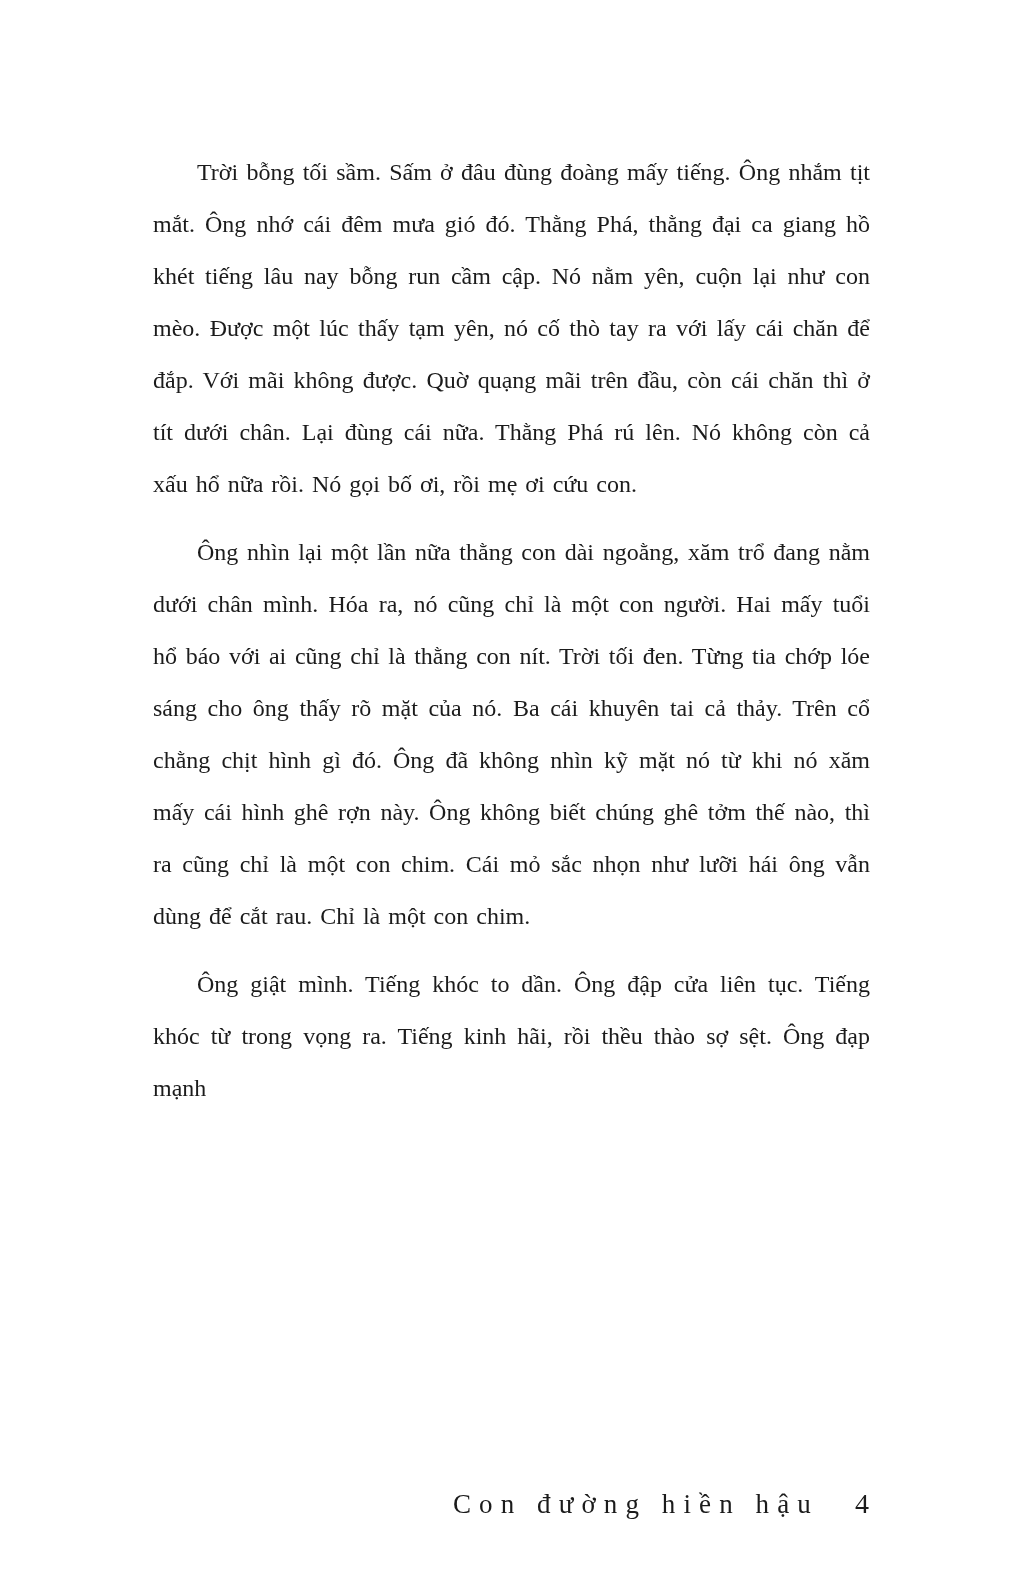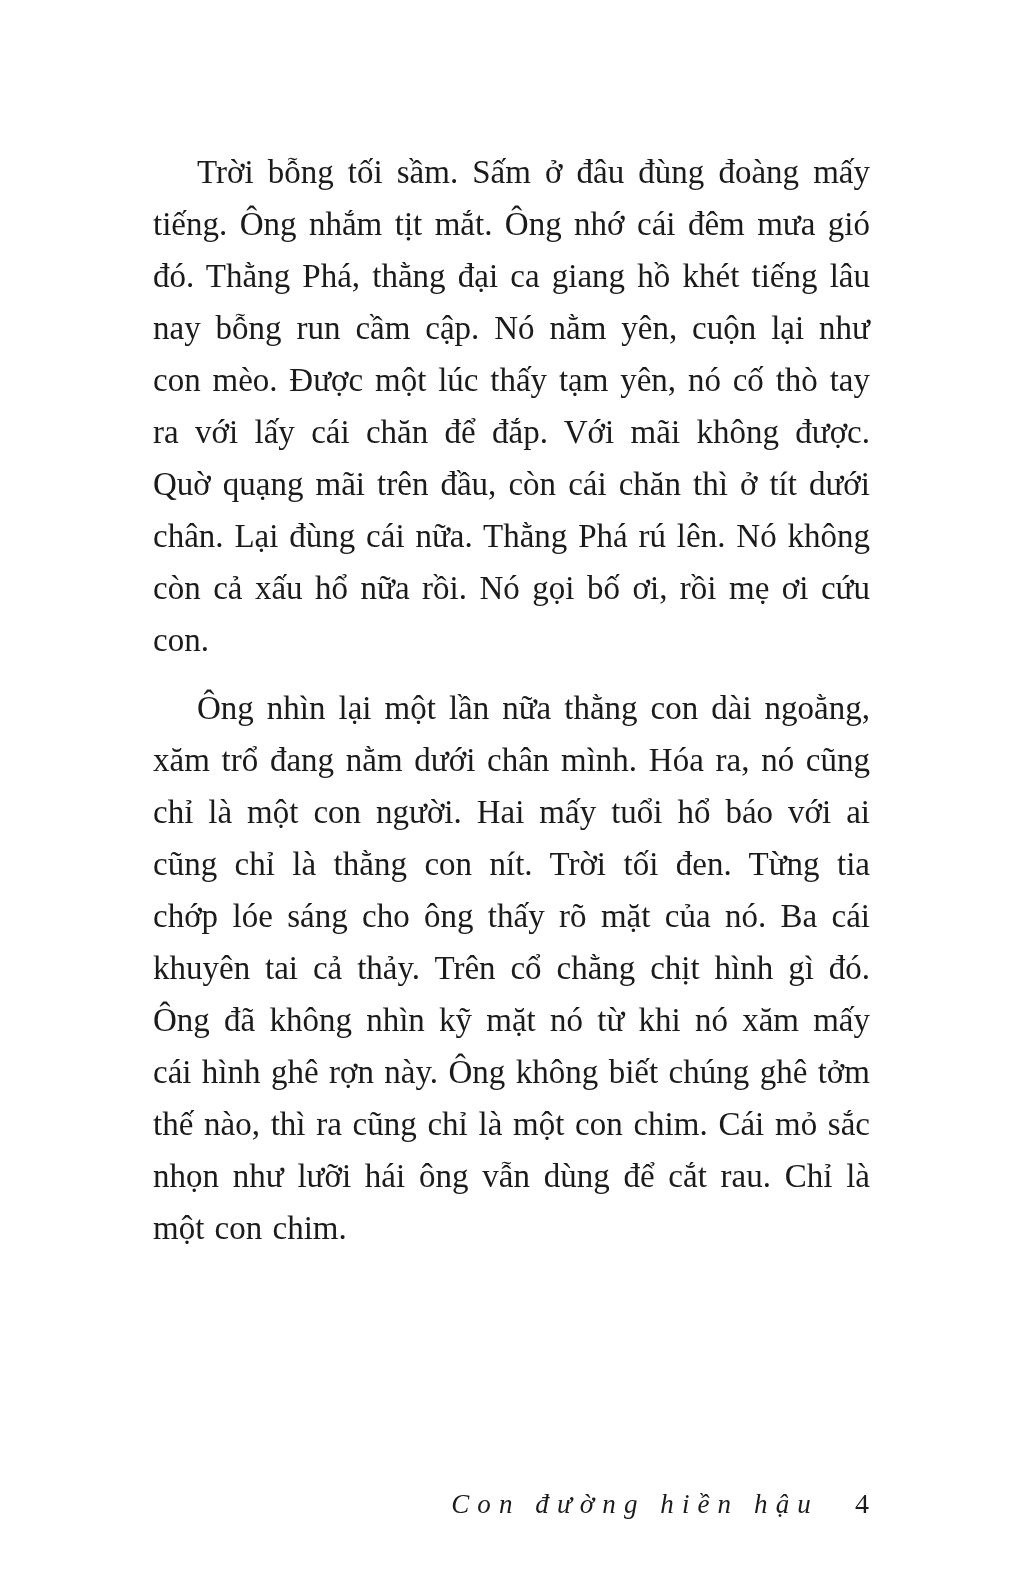--- a/index.html
+++ b/index.html
@@ -24,57 +24,57 @@
   }
   .text-block {
     position: absolute;
     left: 153px;
     top: 146px;
     width: 717px;
     color: #1b1b1b;
   }
   .text-block p {
     margin: 0 0 16px 0;
-    font-size: 33px;
+    font-size: 24px;
     line-height: 52px;
     text-align: justify;
     text-indent: 44px;
     word-spacing: 2px;
     hyphens: none;
   }
   .footer {
     position: absolute;
     top: 1441px;
     right: 154px;
     display: flex;
     align-items: baseline;
     gap: 36px;
     color: #1b1b1b;
   }
   .running-title {
-    font-style: italic;
     font-size: 27px;
     letter-spacing: 0.30em;
     white-space: nowrap;
     margin-top: 48px;
   }
   .page-number {
     font-style: normal;
     font-size: 28px;
     letter-spacing: 0.04em;
   }
 </style>
 </head>
 <body>
 
 <div class="page">
 
   <main class="text-block">
     <p>Trời bỗng tối sầm. Sấm ở đâu đùng đoàng mấy tiếng. Ông nhắm tịt mắt. Ông nhớ cái đêm mưa gió đó. Thằng Phá, thằng đại ca giang hồ khét tiếng lâu nay bỗng run cầm cập. Nó nằm yên, cuộn lại như con mèo. Được một lúc thấy tạm yên, nó cố thò tay ra với lấy cái chăn để đắp. Với mãi không được. Quờ quạng mãi trên đầu, còn cái chăn thì ở tít dưới chân. Lại đùng cái nữa. Thằng Phá rú lên. Nó không còn cả xấu hổ nữa rồi. Nó gọi bố ơi, rồi mẹ ơi cứu con.</p>
     <p>Ông nhìn lại một lần nữa thằng con dài ngoằng, xăm trổ đang nằm dưới chân mình. Hóa ra, nó cũng chỉ là một con người. Hai mấy tuổi hổ báo với ai cũng chỉ là thằng con nít. Trời tối đen. Từng tia chớp lóe sáng cho ông thấy rõ mặt của nó. Ba cái khuyên tai cả thảy. Trên cổ chằng chịt hình gì đó. Ông đã không nhìn kỹ mặt nó từ khi nó xăm mấy cái hình ghê rợn này. Ông không biết chúng ghê tởm thế nào, thì ra cũng chỉ là một con chim. Cái mỏ sắc nhọn như lưỡi hái ông vẫn dùng để cắt rau. Chỉ là một con chim.</p>
+    <p>Ông giật mình. Tiếng khóc to dần. Ông đập cửa liên tục. Tiếng khóc từ trong vọng ra. Tiếng kinh hãi, rồi thều thào sợ sệt. Ông đạp mạnh</p>
   </main>
 
   <footer class="footer">
     <span class="running-title">Con đường hiền hậu</span>
     <span class="page-number">4</span>
   </footer>
 
 </div>
 
 </body></html>

